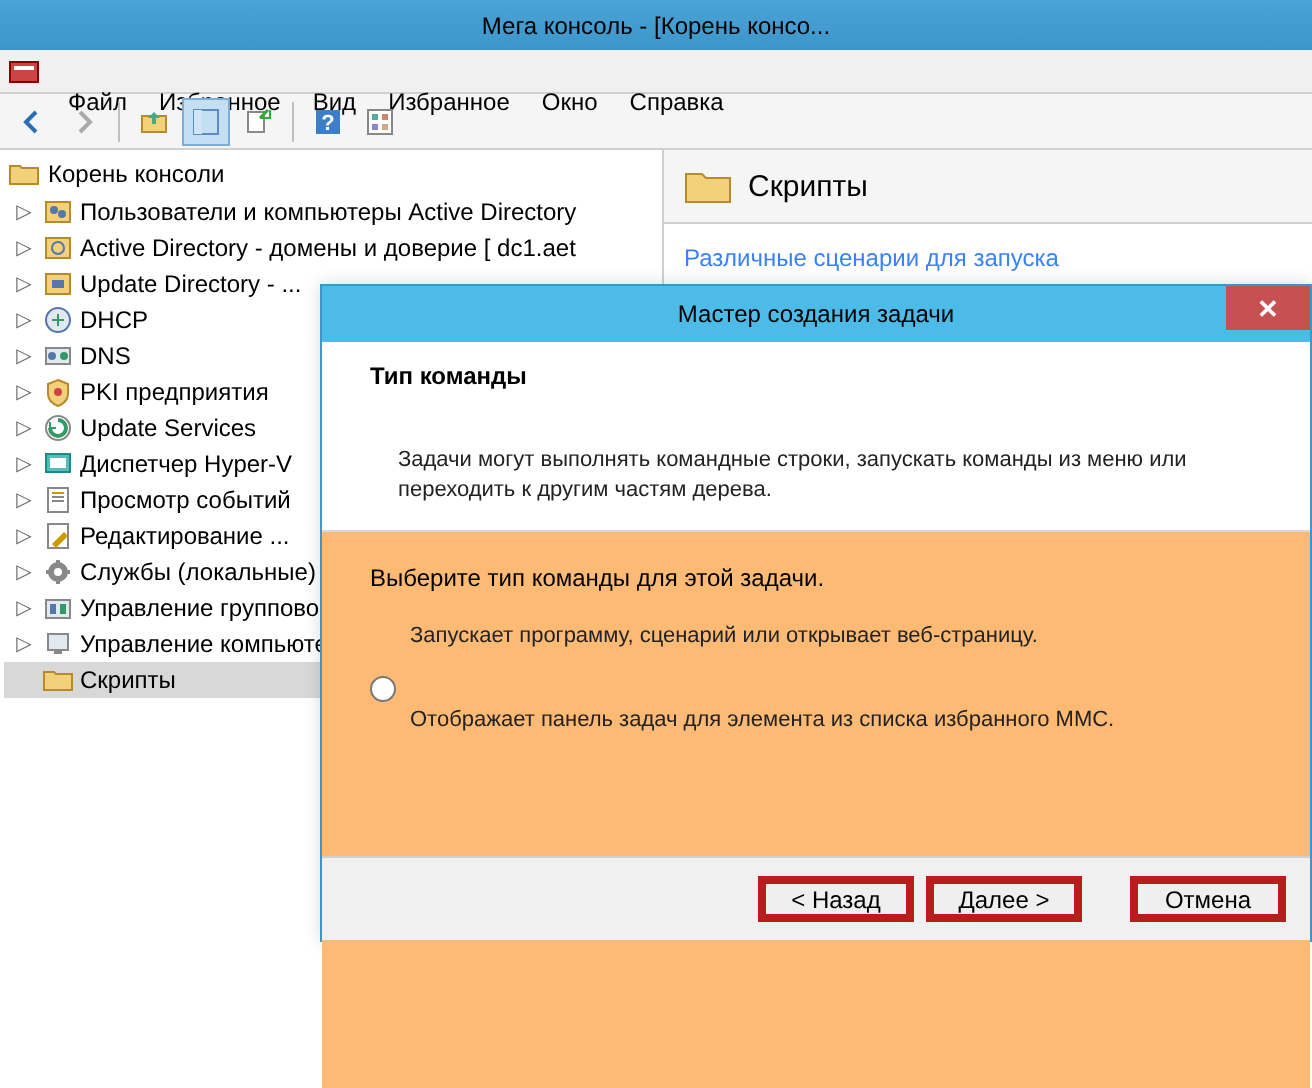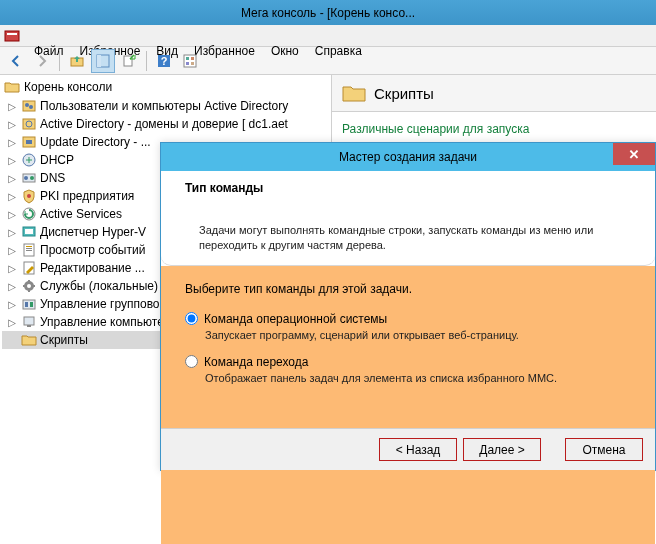--- a/index.html
+++ b/index.html
@@ -26,38 +26,38 @@
 .tree-root { display: flex; align-items: center; gap: 4px; padding: 2px; }
 .tree-item { display: flex; align-items: center; gap: 3px; padding: 1px 0 1px 4px; white-space: nowrap; }
 .tree-item.selected { background: #d8d8d8; }
 .expander { width: 12px; font-size: 10px; color: #666; text-align: center; }
 .tree-icon { width: 16px; height: 16px; flex-shrink: 0; }
 
 .right-panel { flex: 1; background: #fff; }
 .right-header { background: #f5f5f5; border-bottom: 1px solid #d0d0d0; padding: 8px 10px; display: flex; align-items: center; gap: 8px; }
 .right-header .folder-big { width: 24px; height: 20px; }
 .right-title { font-size: 15px; }
-.right-desc { padding: 10px 16px 4px 10px; color: #15803d; }
+.right-desc { padding: 10px 16px 4px 10px; color: #3b82f6; }
 
 
 .dialog { position: absolute; left: 160px; top: 142px; width: 496px; height: 329px; background: #fff; border: 1px solid #3d95c9; box-shadow: 0 0 8px rgba(0,0,0,0.15); }
 .dialog-titlebar { height: 28px; background: #4dbbe8; display: flex; align-items: center; justify-content: center; position: relative; color: #000; font-size: 12px; }
 .dialog-close { position: absolute; right: 0; top: 0; width: 42px; height: 22px; background: #c75050; color: #fff; display: flex; align-items: center; justify-content: center; font-size: 13px; font-weight: bold; }
-.dialog-header { padding: 10px 16px 12px 24px; background: #fff; border-bottom: 1px solid #d8d8d8; border-radius: 10px; }
+.dialog-header { padding: 10px 16px 12px 24px; background: #fff; border-bottom: 1px solid #d8d8d8; }
 .dialog-header-title { font-weight: bold; font-size: 12px; margin-bottom: 4px; }
 .dialog-header-desc { font-size: 11px; color: #222; padding-left: 14px; line-height: 1.35; margin-top: 28px; }
 .dialog-body { background: #fdba74; padding: 16px 24px; height: 280px; }
 .dialog-prompt { margin-bottom: 16px; }
 .radio-option { margin-bottom: 14px; }
 .radio-row { display: flex; align-items: center; gap: 6px; }
 .radio-desc { font-size: 11px; color: #222; padding-left: 20px; margin-top: 3px; }
 input[type=radio] { margin: 0; }
 
 .dialog-footer { position: absolute; bottom: 0; left: 0; right: 0; height: 42px; background: #f0f0f0; border-top: 1px solid #d0d0d0; display: flex; align-items: center; justify-content: flex-end; padding: 0 12px; gap: 6px; }
-.dlg-btn { min-width: 78px; height: 23px; background: #efefef; border: 1px solid #b91c1c; font-size: 12px; padding: 0 10px; }
+.dlg-btn { min-width: 78px; height: 23px; background: #efefef; border: 4px solid #b91c1c; font-size: 12px; padding: 0 10px; }
 .footer-gap { width: 12px; }
 
 
 svg { display: block; }
 </style>
 </head>
 <body>
 
 <div class="titlebar">
   <span class="titlebar-text">Мега консоль - [Корень консо...</span>
@@ -202,21 +202,21 @@
         </div>
         <div class="tree-item">
           <span class="expander">▷</span>
           <span class="tree-icon">
             <svg width="16" height="16">
               <circle cx="8" cy="8" r="6" fill="#fff" stroke="#888"></circle>
               <path d="M8 4 A4 4 0 1 1 4 8" stroke="#396" stroke-width="2" fill="none"></path>
               <path d="M4 5 L4 8 L7 8" stroke="#396" fill="none"></path>
             </svg>
           </span>
-          <span>Active Services</span>
+          <span>Update Services</span>
         </div>
         <div class="tree-item">
           <span class="expander">▷</span>
           <span class="tree-icon">
             <svg width="16" height="16">
               <rect x="2" y="3" width="12" height="9" fill="#5bb" stroke="#288"></rect>
               <rect x="4" y="5" width="8" height="5" fill="#fff"></rect>
             </svg>
           </span>
           <span>Диспетчер Hyper-V</span>
@@ -307,30 +307,25 @@
     </div>
   </div>
   <div class="dialog-header">
     <div class="dialog-header-title">Тип команды</div>
     <div class="dialog-header-desc">Задачи могут выполнять командные строки, запускать команды из меню или переходить к другим частям дерева.</div>
   </div>
   <div class="dialog-body">
     <div class="dialog-prompt">Выберите тип команды для этой задачи.</div>
     <div id="radio-options">
         <div class="radio-option">
-          <label class="radio-row">
-            <input type="radio" name="cmdtype" checked="" style="">
-            <span>Команда операционной системы</span>
-          </label>
           <div class="radio-desc">Запускает программу, сценарий или открывает веб-страницу.</div>
         </div>
         <div class="radio-option">
           <label class="radio-row">
             <input type="radio" name="cmdtype" style="">
-            <span>Команда перехода</span>
           </label>
           <div class="radio-desc">Отображает панель задач для элемента из списка избранного MMC.</div>
         </div>
       </div>
   </div>
   <div class="dialog-footer">
     <button class="dlg-btn">&lt; Назад</button>
     <button class="dlg-btn">Далее &gt;</button>
     <span class="footer-gap"></span>
     <button class="dlg-btn">Отмена</button>

